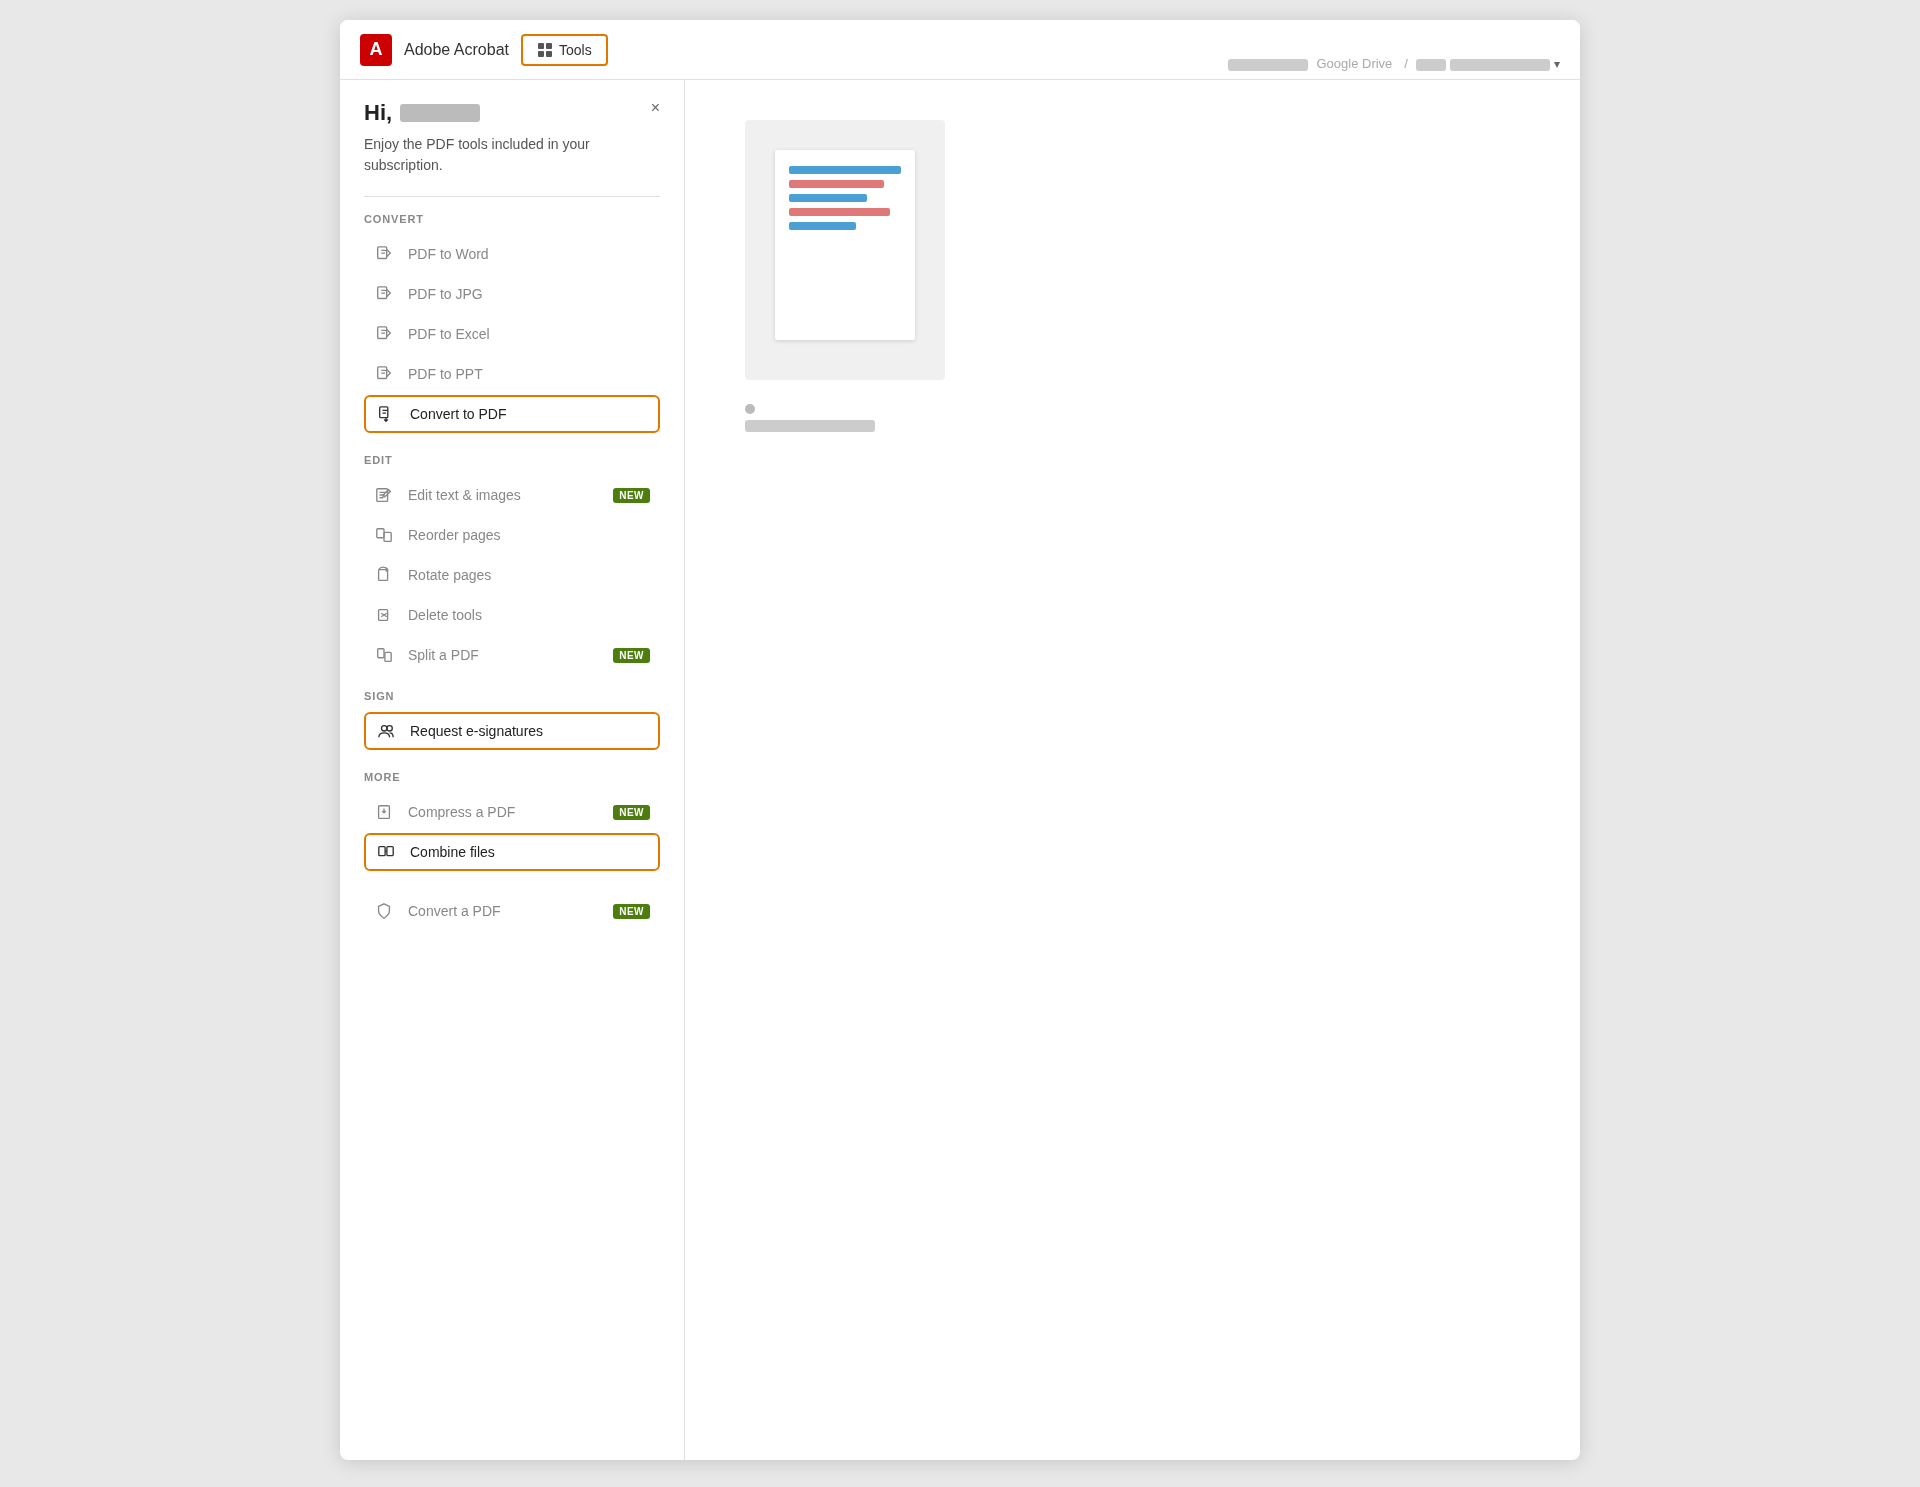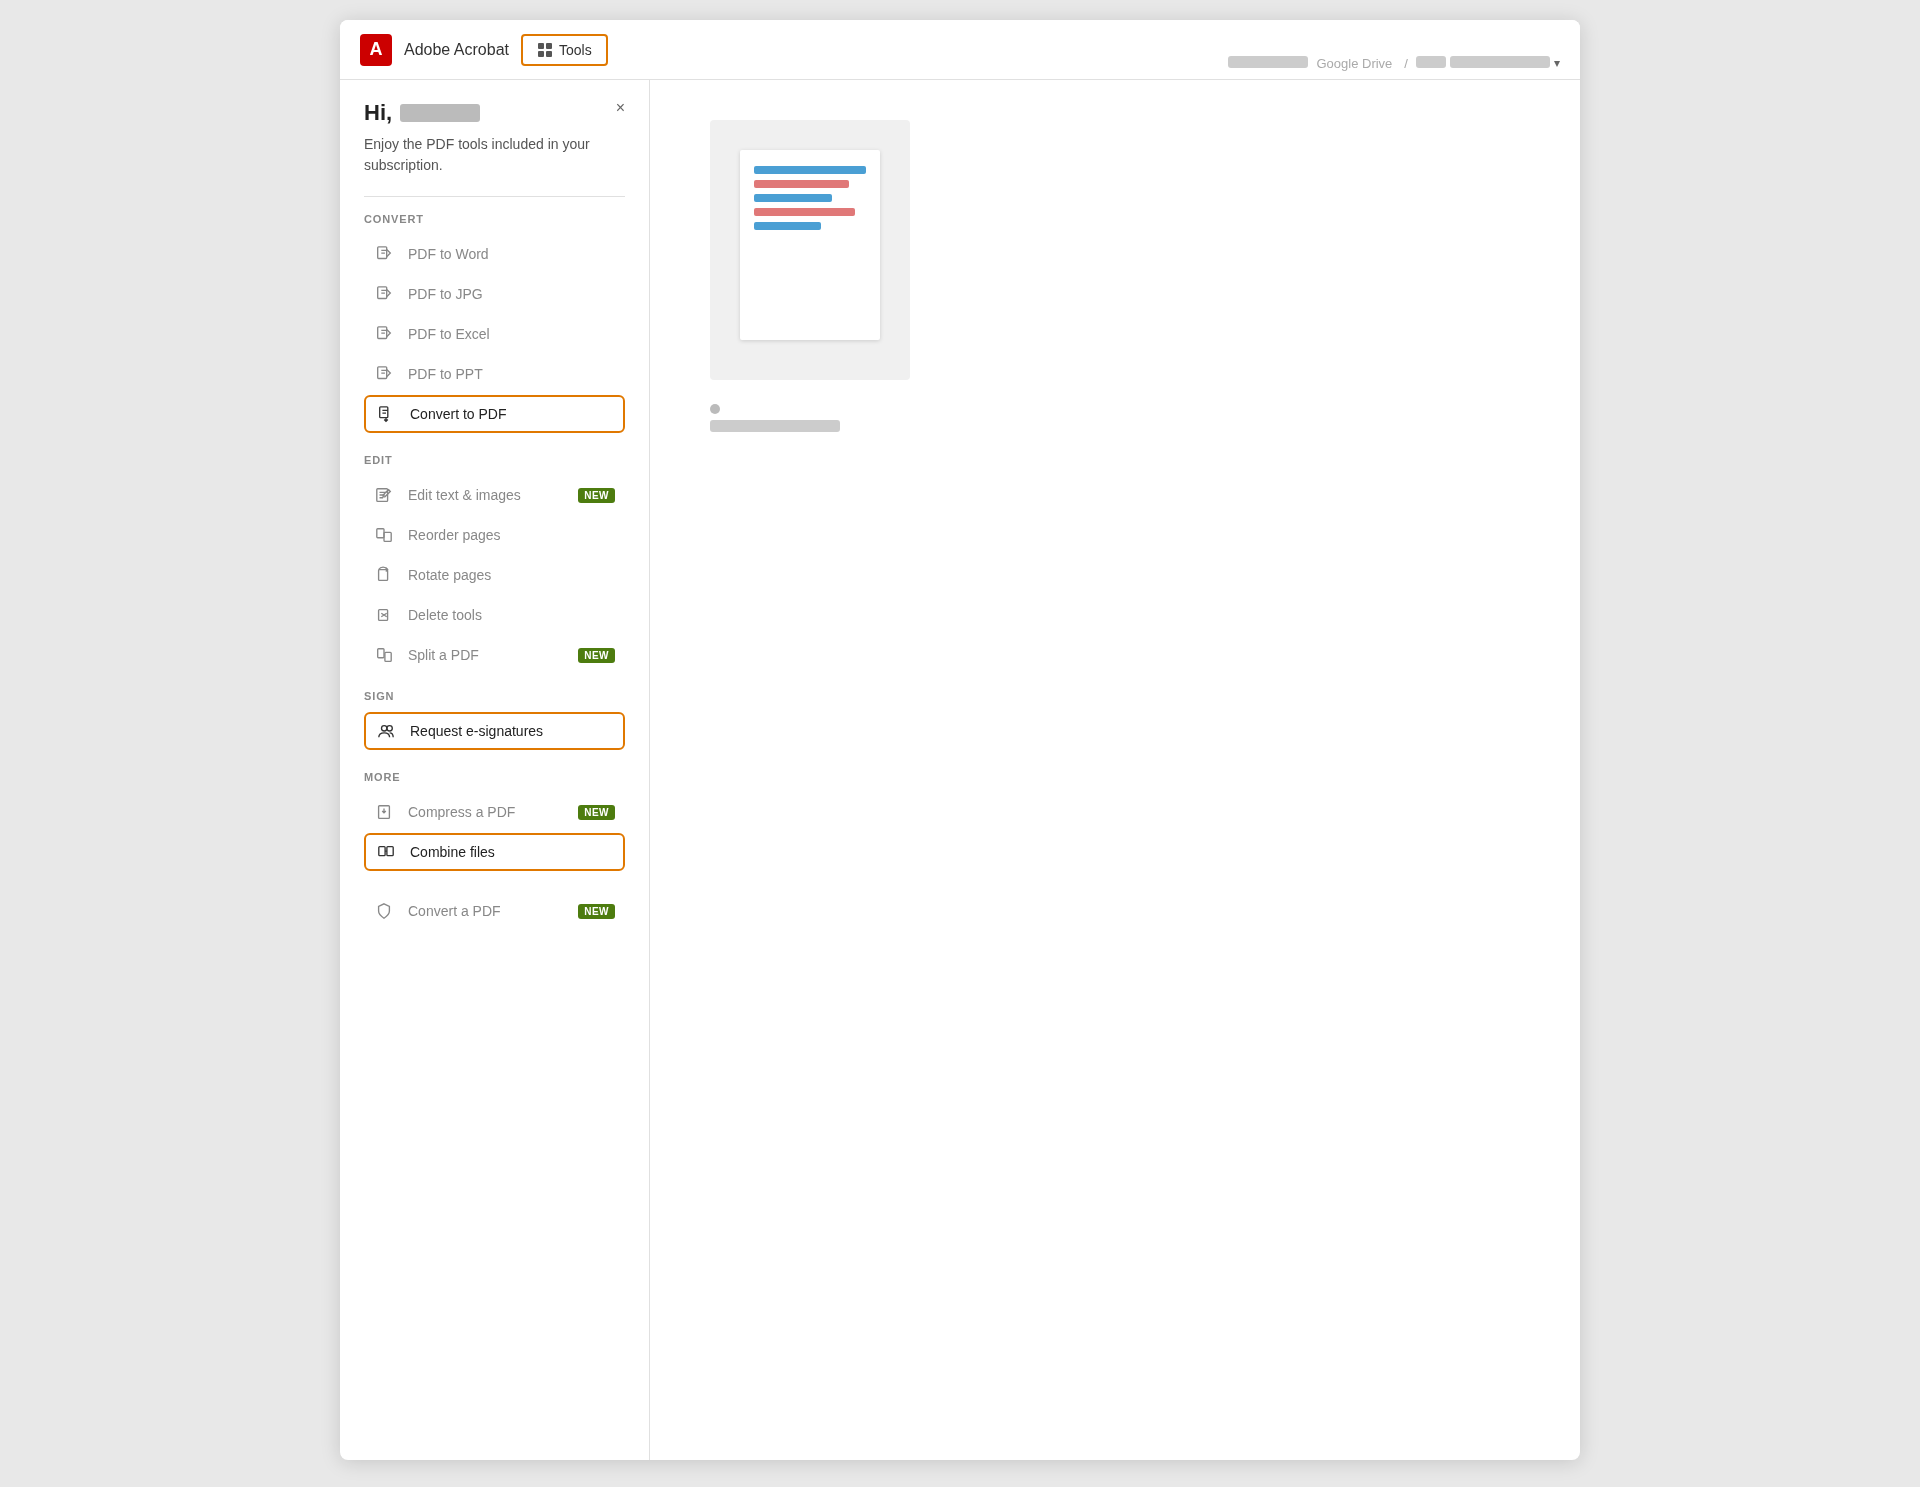--- a/index.html
+++ b/index.html
@@ -69,21 +69,21 @@
       cursor: pointer;
       font-size: 14px;
       color: #333;
     }
     .tools-button .grid-icon-svg {
       color: #555;
     }
     .header-right {
       margin-left: auto;
       display: flex;
-      align-items: flex-start;
+      align-items: flex-end;
       gap: 4px;
       font-size: 13px;
       color: #888;
       margin-top: 28px;
     }
     .header-right .blurred {
       background: #ccc;
       border-radius: 3px;
       width: 80px;
       height: 12px;
@@ -111,21 +111,21 @@
       color: #666;
       font-size: 12px;
     }
     
     .main-content {
       display: flex;
       flex: 1;
     }
     
     .sidebar {
-      width: 310px;
+      width: 345px;
       border-right: 1px solid #e0e0e0;
       padding: 20px 24px;
       flex-shrink: 0;
       overflow-y: auto;
     }
     .greeting-section {
       position: relative;
       margin-bottom: 20px;
     }
     .greeting-name {

